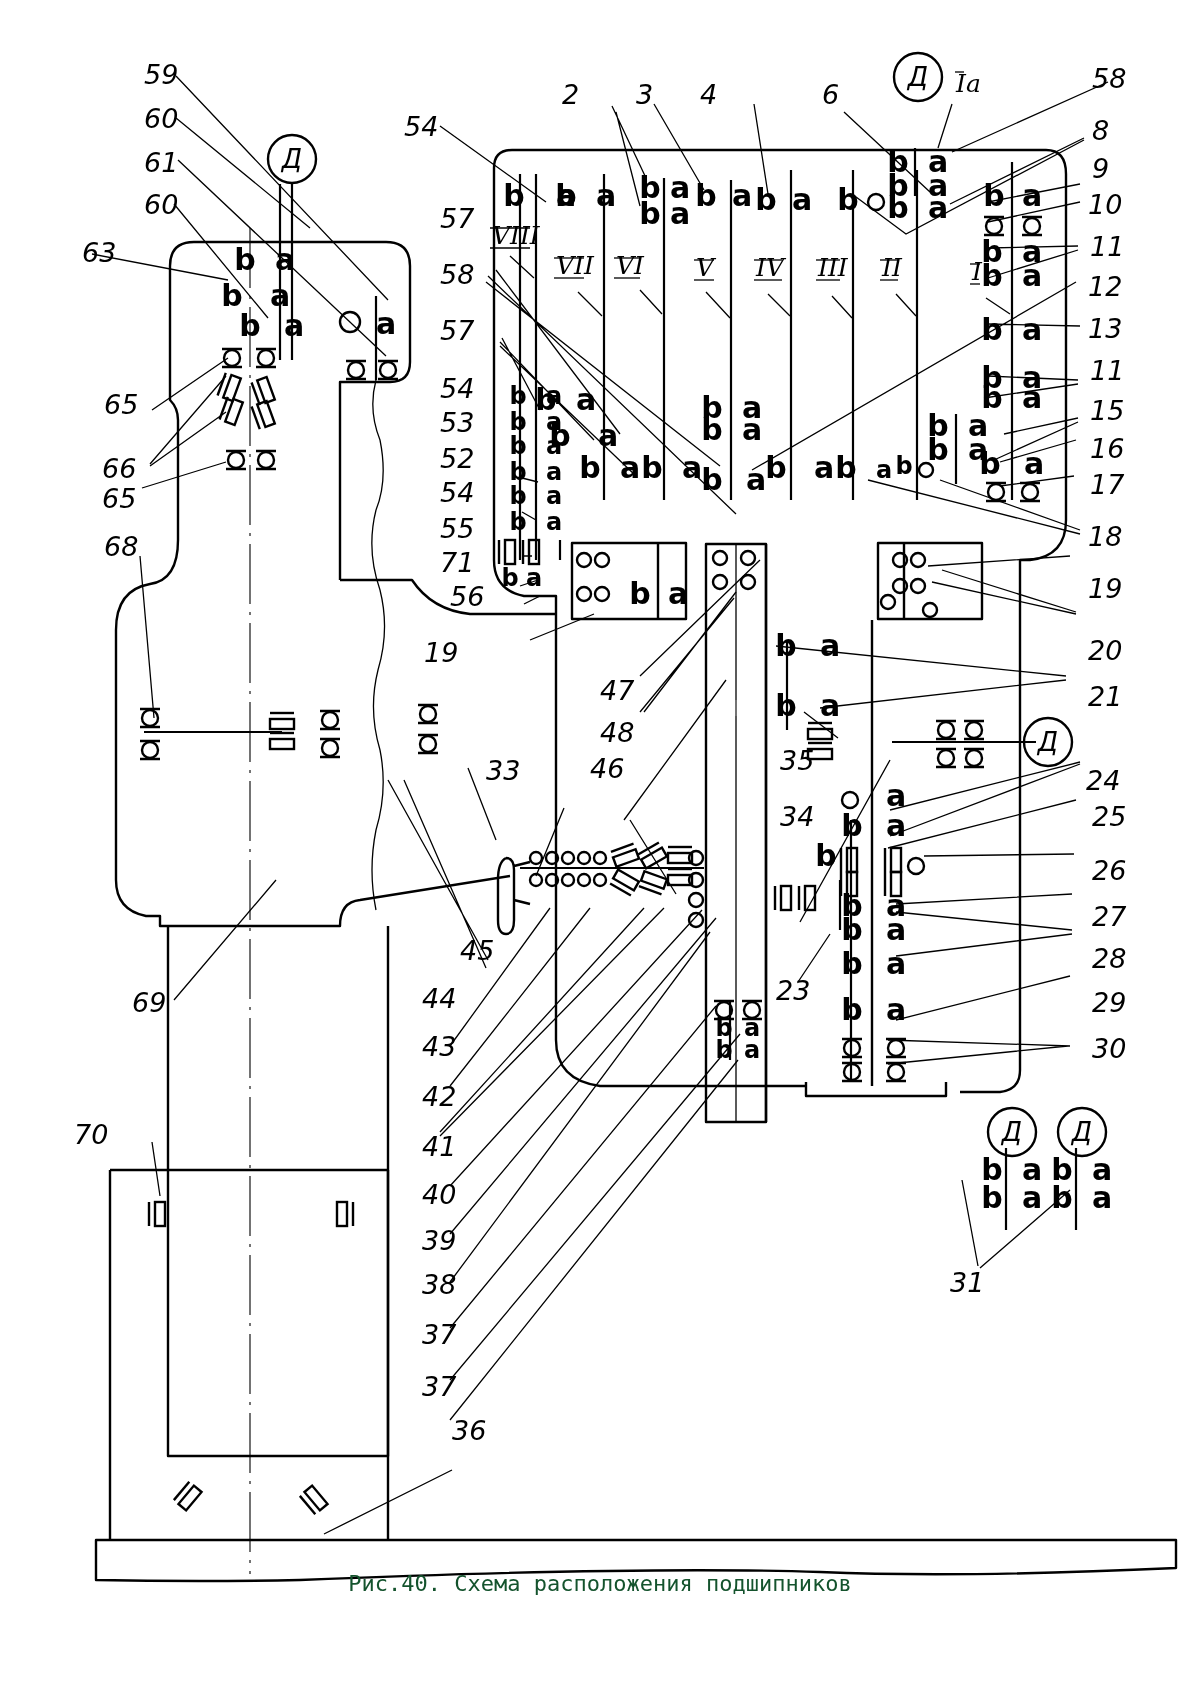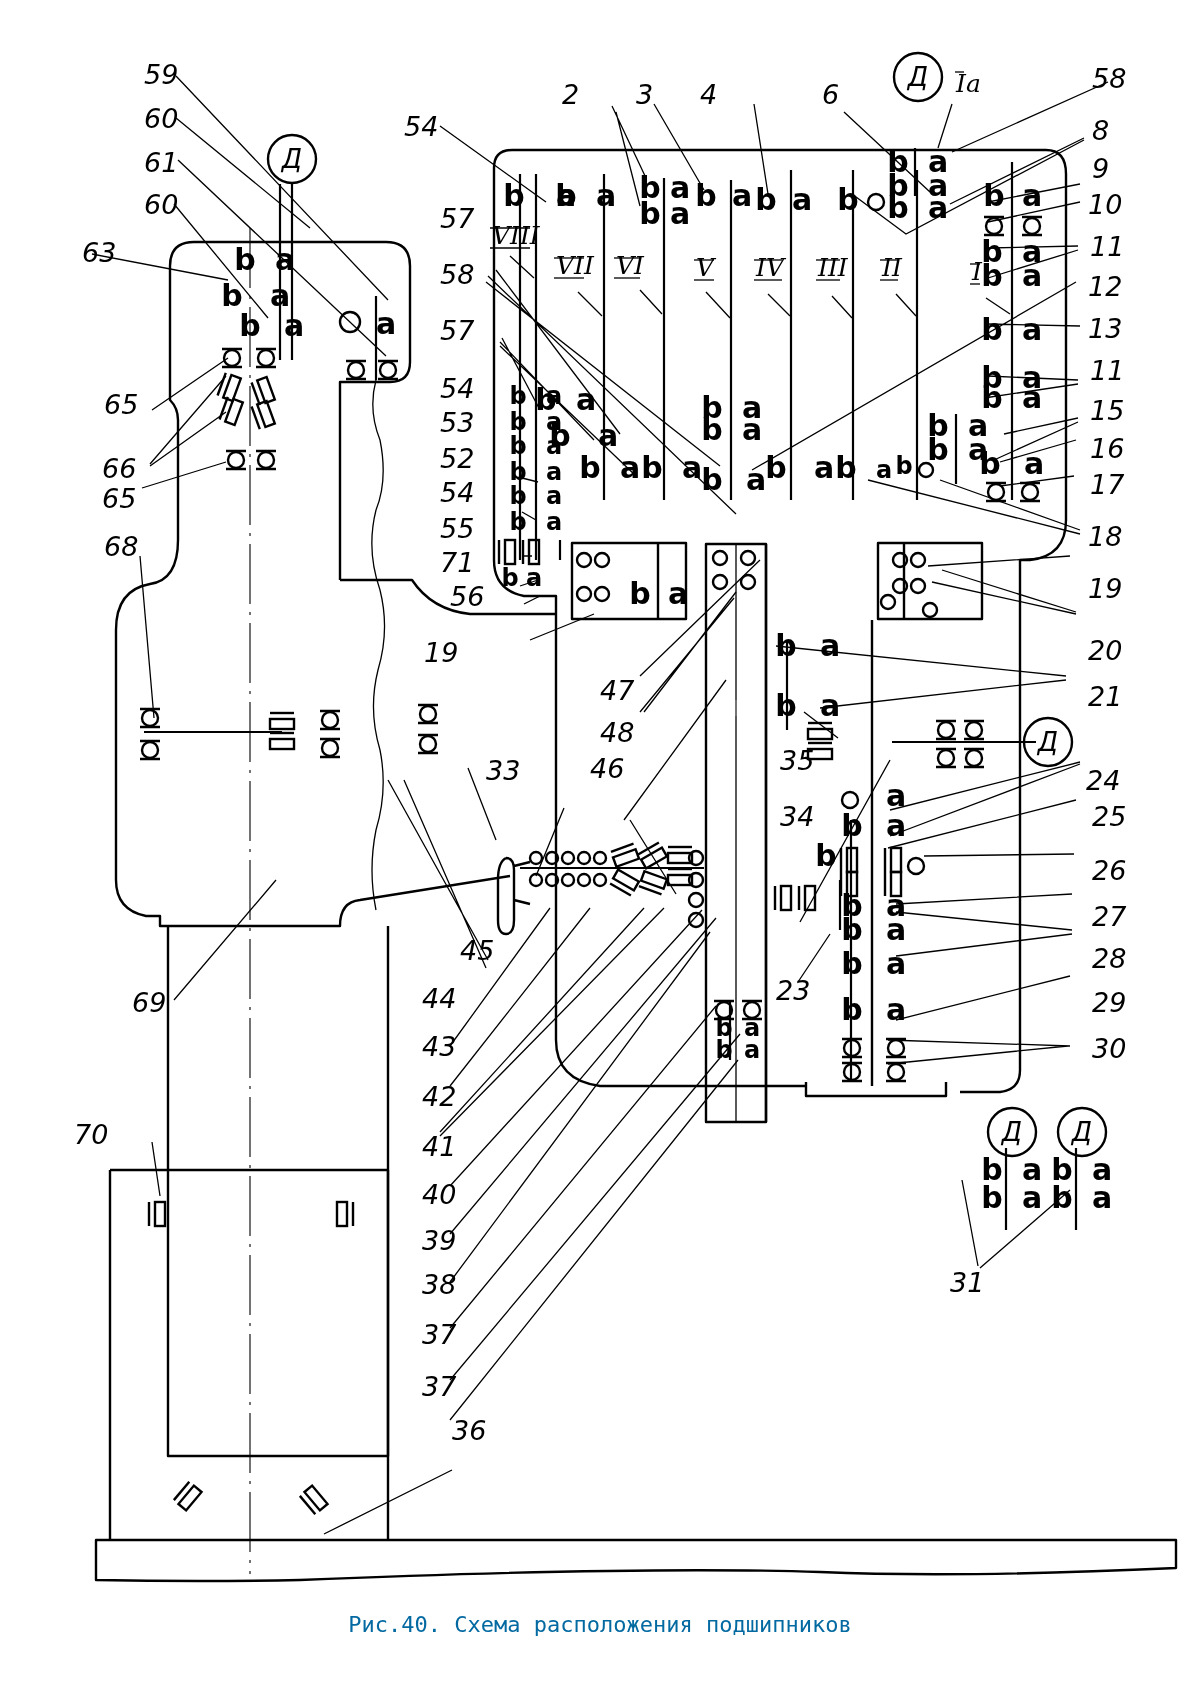--- a/index.html
+++ b/index.html
@@ -10,22 +10,22 @@
   .shaft { fill: none; stroke: #000; stroke-width: 2.2; }
   .axis { fill: none; stroke: #000; stroke-width: 1.1; stroke-dasharray: 60 8 3 8; }
   .leader { fill: none; stroke: #000; stroke-width: 1.3; }
   .brg { fill: none; stroke: #000; stroke-width: 2.4; }
   .num { font-family: "DejaVu Sans", sans-serif; font-style: italic; font-size: 27px; fill: #000; transform-box: fill-box; }
   .roman { font-family: "DejaVu Serif", serif; font-style: italic; font-size: 25px; fill: #000; }
   .dletter { font-family: "DejaVu Sans", sans-serif; font-style: italic; font-size: 26px; fill: #000; text-anchor: middle; }
   .glyph { font-family: "DejaVu Sans", sans-serif; font-weight: bold; font-size: 30px; fill: #000; text-anchor: middle; }
   .glyph-sm { font-family: "DejaVu Sans", sans-serif; font-weight: bold; font-size: 24px; fill: #000; text-anchor: middle; }
   #caption {
-    position: absolute; left: 0; width: 1200px; top: 1612px; text-align: center;
-    font-family: "DejaVu Sans Mono", monospace; font-size: 22px; color: #0369a1; letter-spacing: 0px;
+    position: absolute; left: 0; width: 1200px; top: 1571px; text-align: center;
+    font-family: "DejaVu Sans Mono", monospace; font-size: 22px; color: #14532d; letter-spacing: 0px;
   }
 </style>
 </head>
 <body>
 
 <svg id="diagram" viewBox="0 0 1200 1684" xmlns="http://www.w3.org/2000/svg">
 
   <g>
 
     <path class="outline" d="M170,382 L170,266 Q170,242 194,242 L386,242 Q410,242 410,266 L410,362 Q410,382 390,382 L340,382 L340,580

